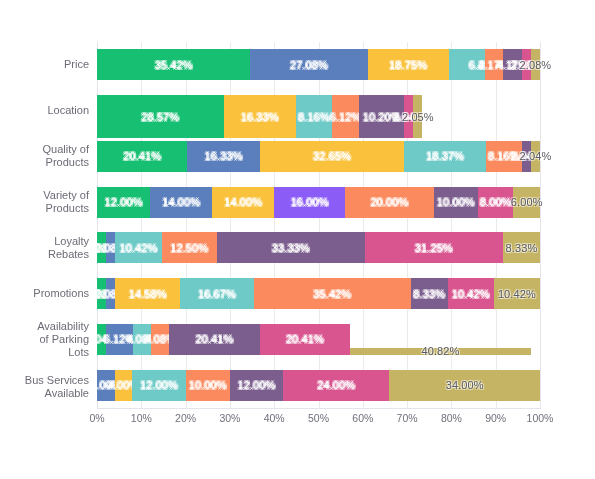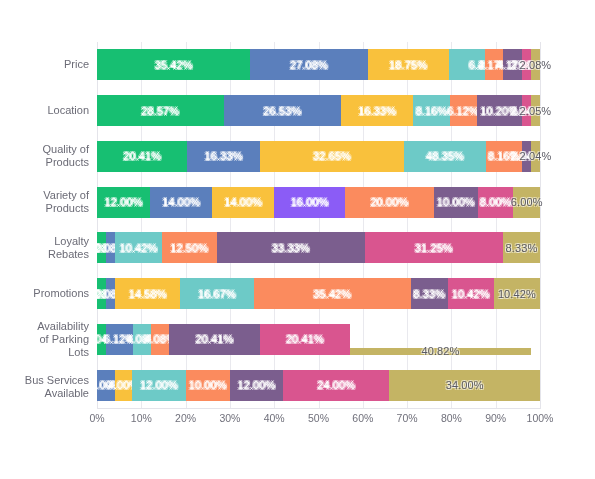--- a/index.html
+++ b/index.html
@@ -123,26 +123,23 @@
         <div class="seg" style="width: 18.4731px; background: rgb(123, 94, 142);">
           <span class="seg-label">4.17%</span>
         </div>
         <div class="seg" style="width: 9.2144px; background: rgb(217, 85, 143);">
           <span class="seg-label">2.08%</span>
         </div>
         <div class="seg" style="width: 9.2144px; background: rgb(196, 180, 100);">
           <span class="seg-label dark">2.08%</span>
         </div>
       </div>
-      <div class="row" style="top: 53.125px; height: 31px;">
+      <div class="row" style="top: 53.125px; height: 43px;">
         <div class="seg" style="width: 126.565px; background: rgb(23, 191, 114);">
           <span class="seg-label">28.57%</span>
-        </div>
-        <div class="seg" style="width: 117.528px; background: rgb(91, 127, 188);">
-          <span class="seg-label">26.53%</span>
         </div>
         <div class="seg" style="width: 72.3419px; background: rgb(249, 193, 60);">
           <span class="seg-label">16.33%</span>
         </div>
         <div class="seg" style="width: 36.1488px; background: rgb(109, 202, 199);">
           <span class="seg-label">8.16%</span>
         </div>
         <div class="seg" style="width: 27.1116px; background: rgb(251, 139, 94);">
           <span class="seg-label">6.12%</span>
         </div>
@@ -160,21 +157,21 @@
         <div class="seg" style="width: 90.4163px; background: rgb(23, 191, 114);">
           <span class="seg-label">20.41%</span>
         </div>
         <div class="seg" style="width: 72.3419px; background: rgb(91, 127, 188);">
           <span class="seg-label">16.33%</span>
         </div>
         <div class="seg" style="width: 144.639px; background: rgb(249, 193, 60);">
           <span class="seg-label">32.65%</span>
         </div>
         <div class="seg" style="width: 81.3791px; background: rgb(109, 202, 199);">
-          <span class="seg-label">48.35%</span>
+          <span class="seg-label">18.37%</span>
         </div>
         <div class="seg" style="width: 36.1488px; background: rgb(251, 139, 94);">
           <span class="seg-label">8.16%</span>
         </div>
         <div class="seg" style="width: 9.0372px; background: rgb(123, 94, 142);">
           <span class="seg-label">2.04%</span>
         </div>
         <div class="seg" style="width: 9.0372px; background: rgb(196, 180, 100);">
           <span class="seg-label dark">2.04%</span>
         </div>

